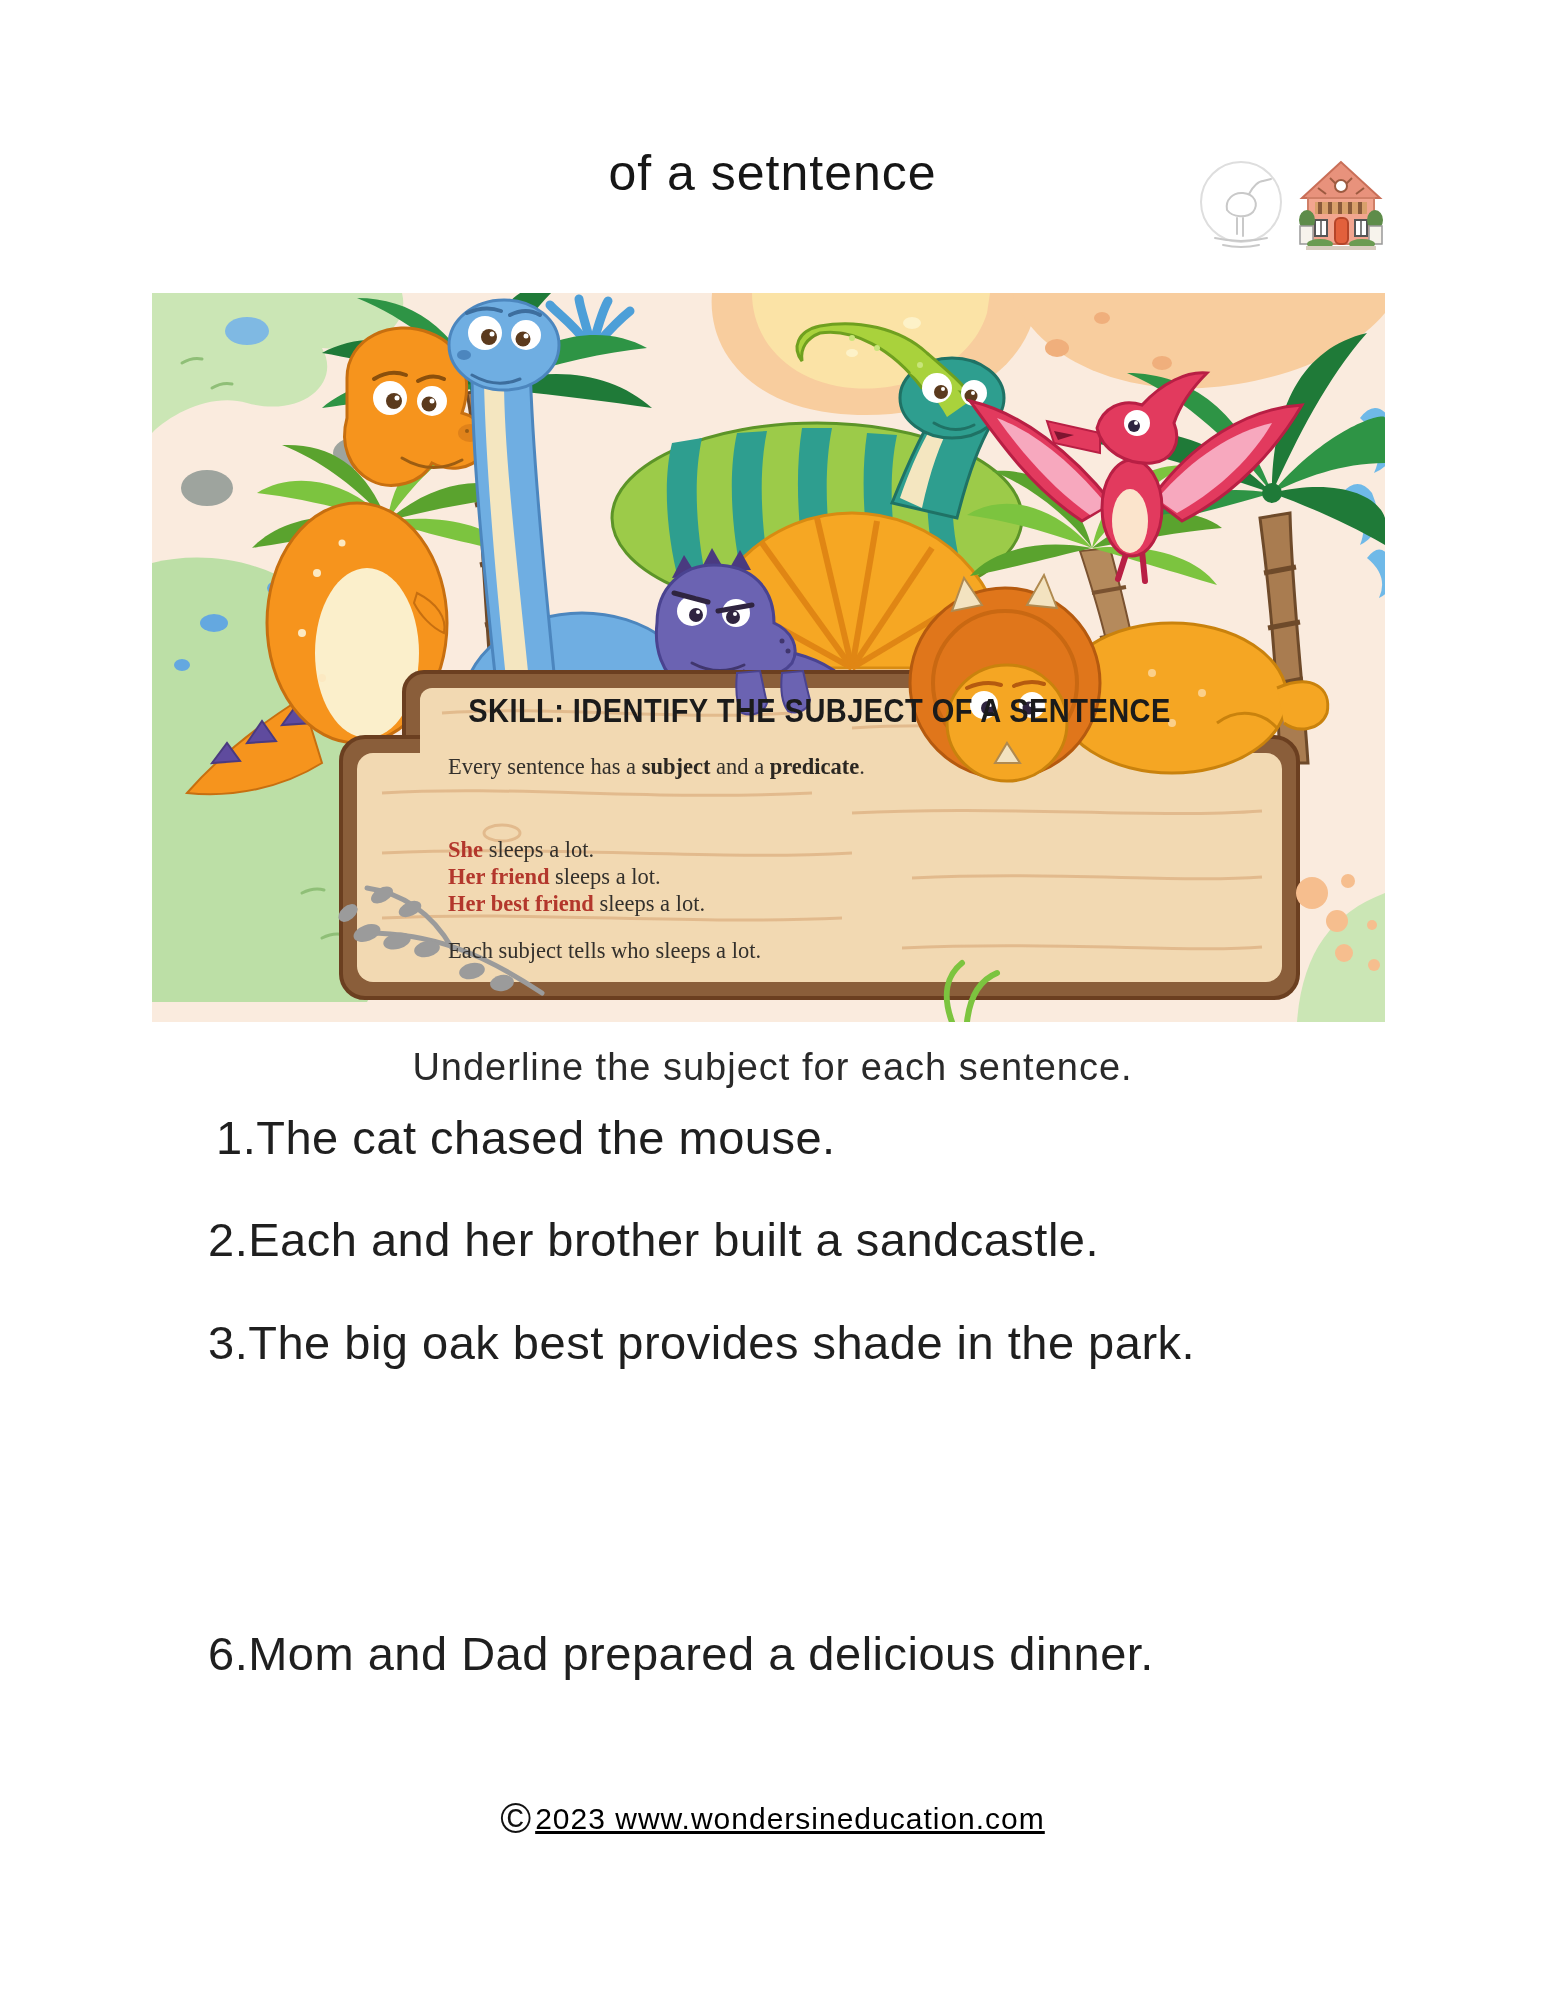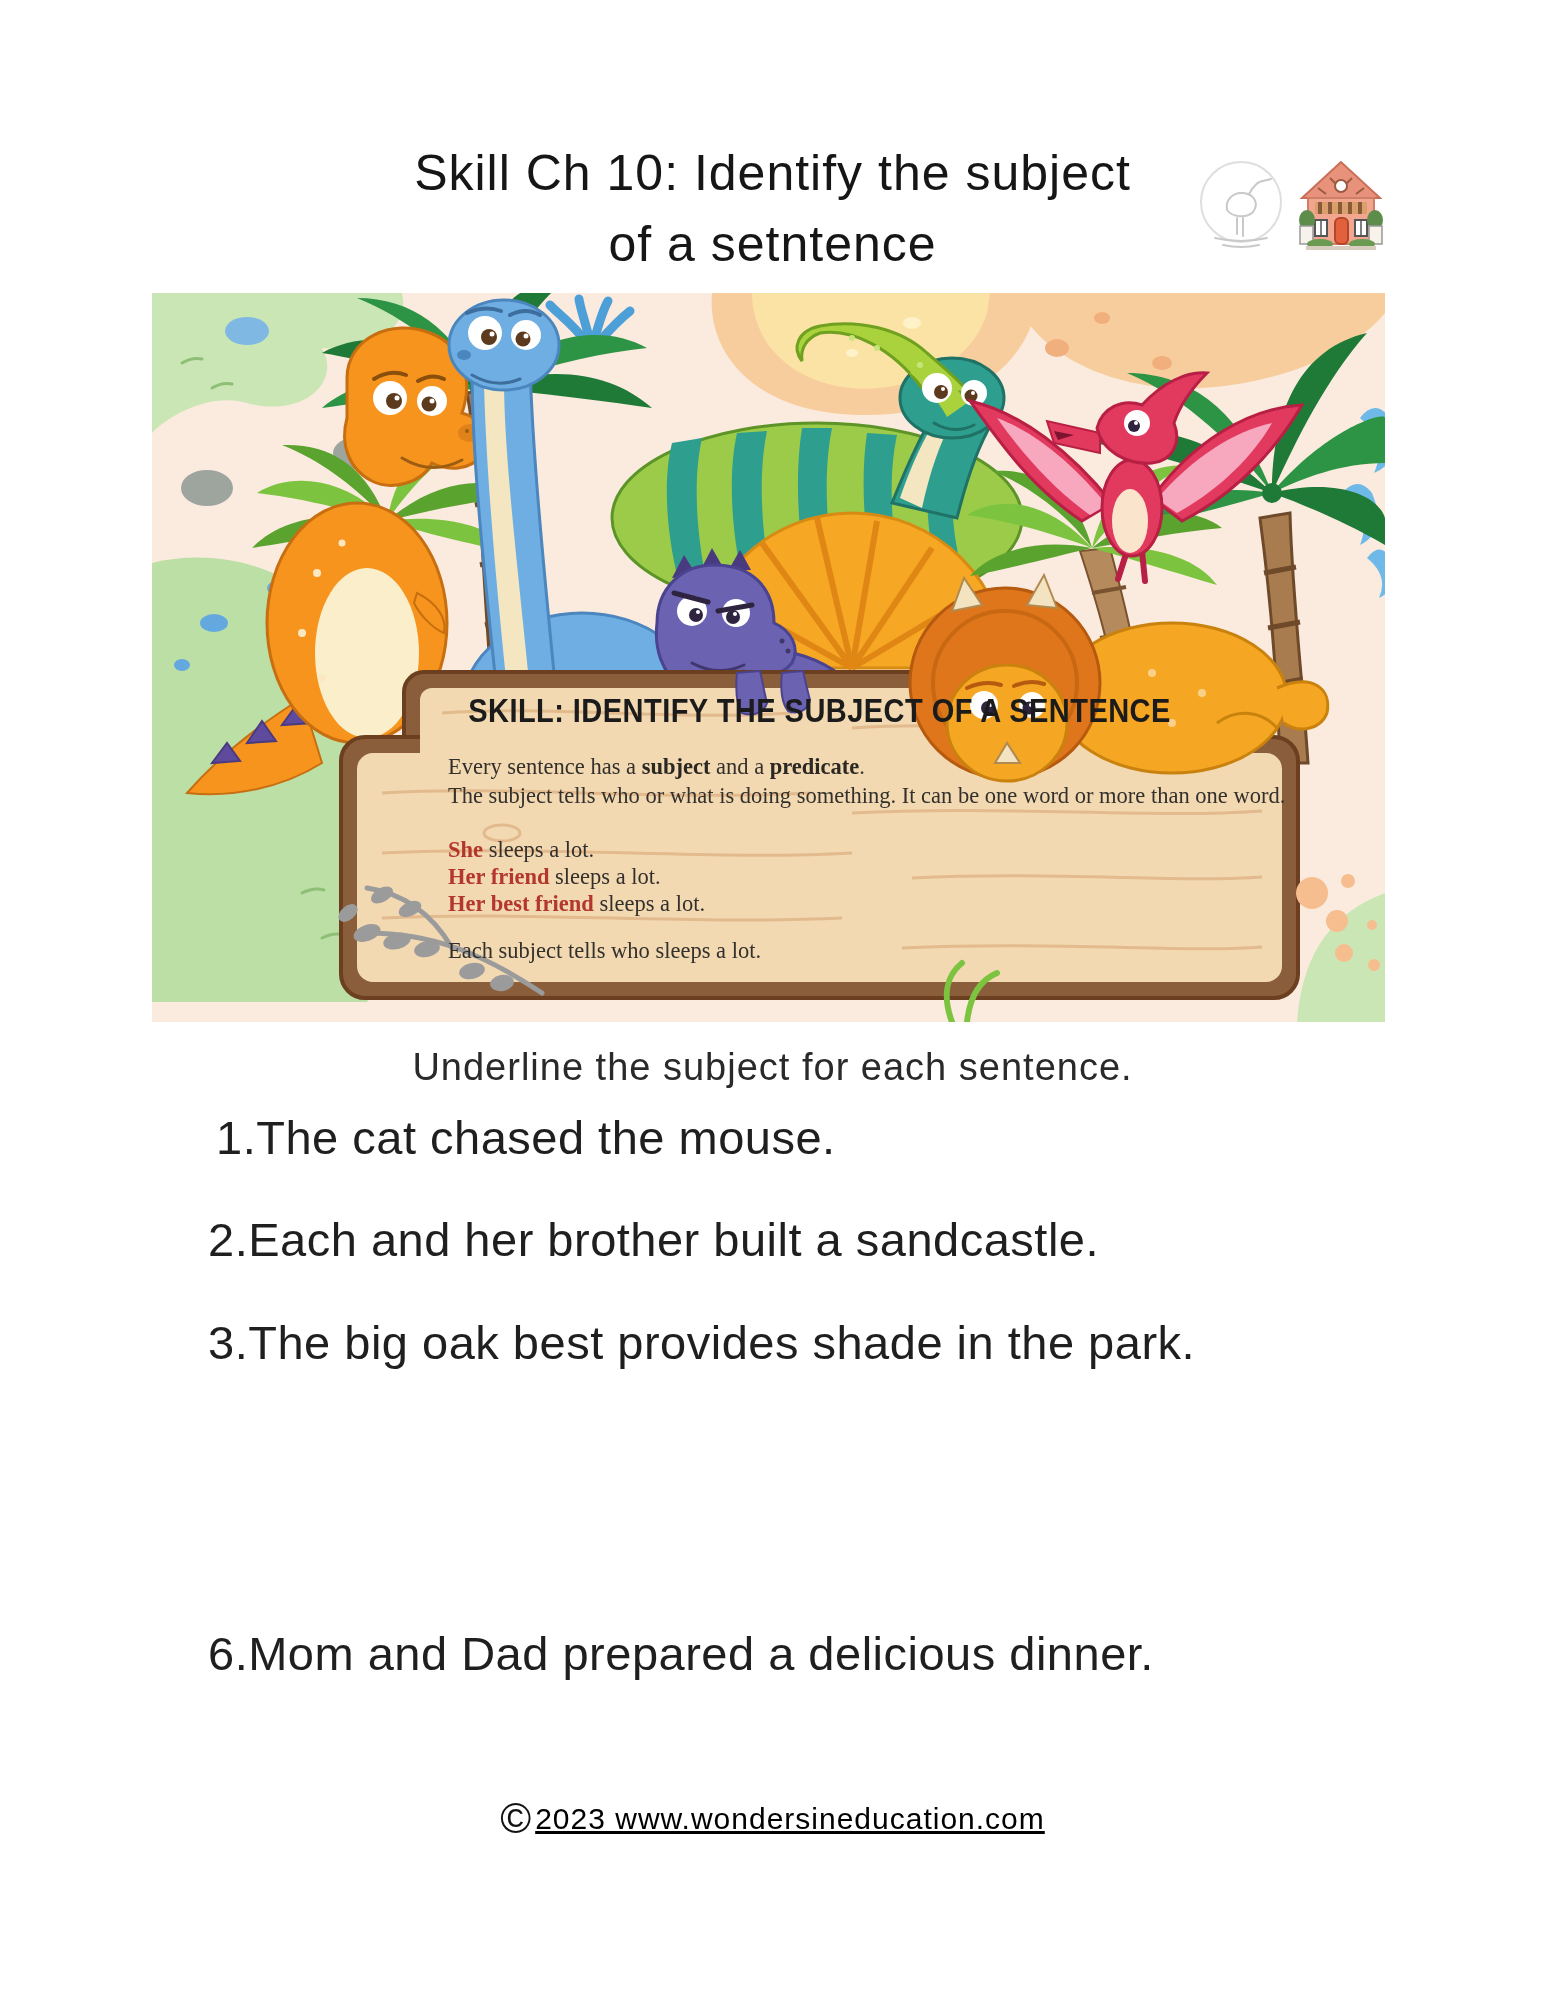--- a/index.html
+++ b/index.html
@@ -31,21 +31,20 @@
         justify-content:center;align-items:center;gap:4px;}
   .footer .sym{font-size:42px;color:#111;line-height:1;}
   .footer a{font-size:30px;color:#000000;text-decoration:underline;letter-spacing:1px;}
 </style>
 </head>
 <body>
 
 <div class="page">
 
   <div class="title">
-    <div>Skill Ch 10: Identify the subject</div>
     <div>of a setntence</div>
   </div>
 
   <div class="title-icons">
     <span>
       <svg width="90" height="92" viewBox="0 0 90 92">
         <circle cx="45" cy="44" r="40" fill="none" stroke="#dedede" stroke-width="2"></circle>
         <g fill="none" stroke="#c9c9c9" stroke-width="2" stroke-linecap="round">
           <path d="M31,52 C29,42 37,34 47,35 C59,36 63,46 57,54 C51,60 37,60 31,52 Z"></path>
           <path d="M53,36 C57,28 63,23 67,23"></path>
@@ -378,21 +377,20 @@
           <circle cx="1196" cy="588" r="7"></circle>
         <circle cx="1185" cy="628" r="11"></circle>
           <circle cx="1220" cy="632" r="5"></circle>
         <circle cx="1192" cy="660" r="9"></circle>
           <circle cx="1222" cy="672" r="6"></circle>
       </g>
     </svg>
 
     <div class="sign-heading">SKILL: IDENTIFY THE SUBJECT OF A SENTENCE</div>
     <div class="sign-par" style="left:296px;top:460px;"><span>Every sentence has a </span><span class="sub-bold">subject</span><span> and a </span><span class="sub-bold">predicate</span><span>.</span></div>
-    <div class="sign-par" style="left:296px;top:489px;">The subject tells who or what is doing something. It can be one word or more than one word.</div>
     <div class="sign-par" style="left:296px;top:543px;"><span class="sub-red">She</span><span> sleeps a lot.</span></div>
     <div class="sign-par" style="left:296px;top:570px;"><span class="sub-red">Her friend</span><span> sleeps a lot.</span></div>
     <div class="sign-par" style="left:296px;top:597px;"><span class="sub-red">Her best friend</span><span> sleeps a lot.</span></div>
     <div class="sign-par" style="left:296px;top:644px;">Each subject tells who sleeps a lot.</div>
   </div>
 
   <div class="instruction">Underline the subject for each sentence.</div>
 
   <div class="sentence" style="top:1110px;left:216px;"><span>1.</span><span>The cat chased the mouse.</span></div>
   <div class="sentence" style="top:1212px;"><span>2.</span><span>Each and her brother built a sandcastle.</span></div>

